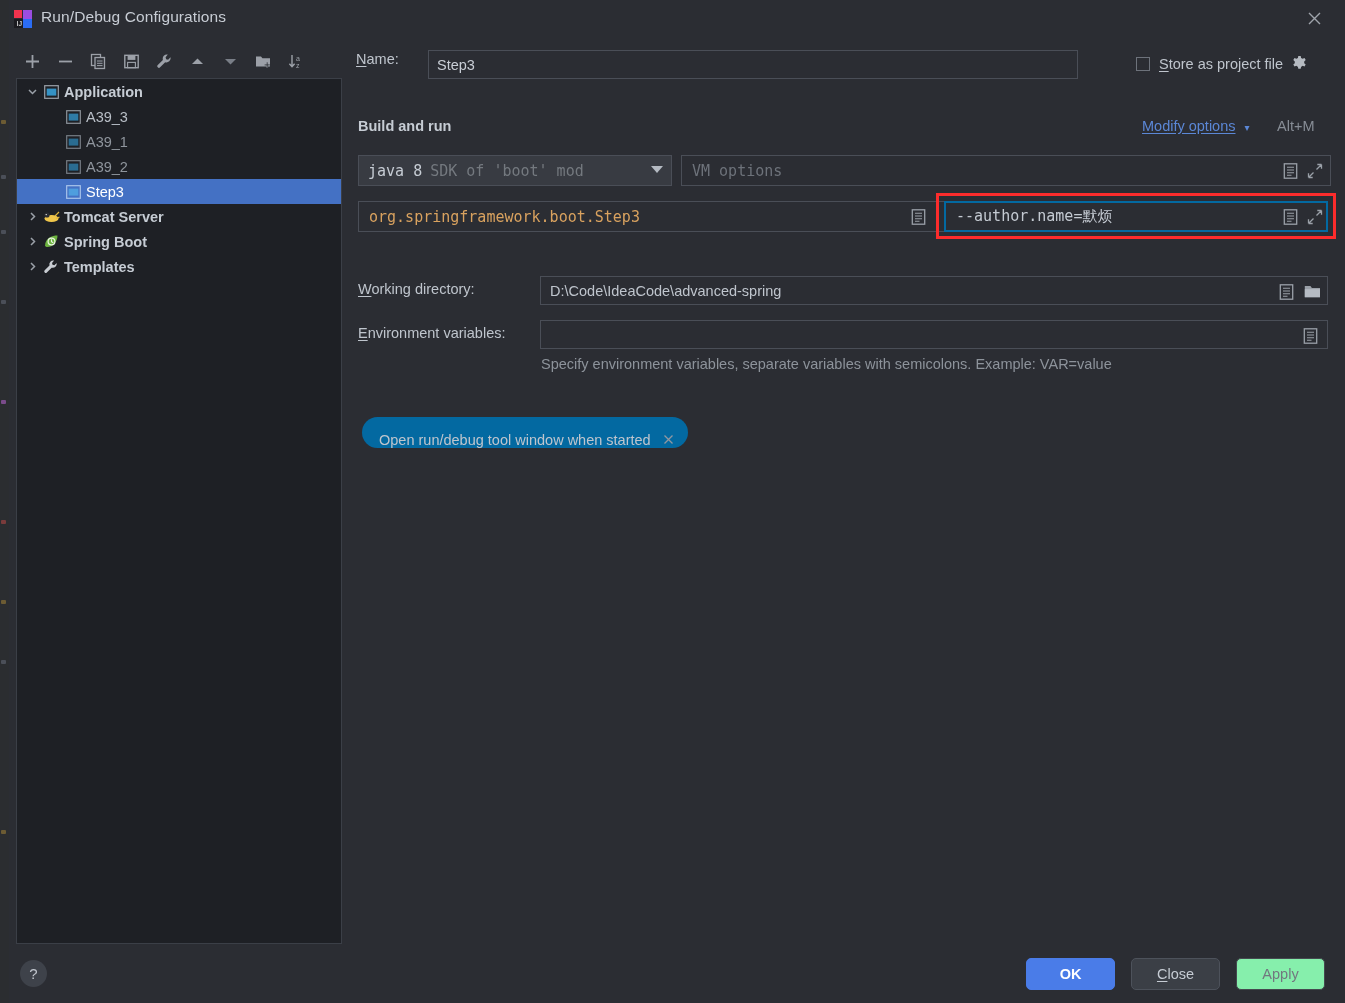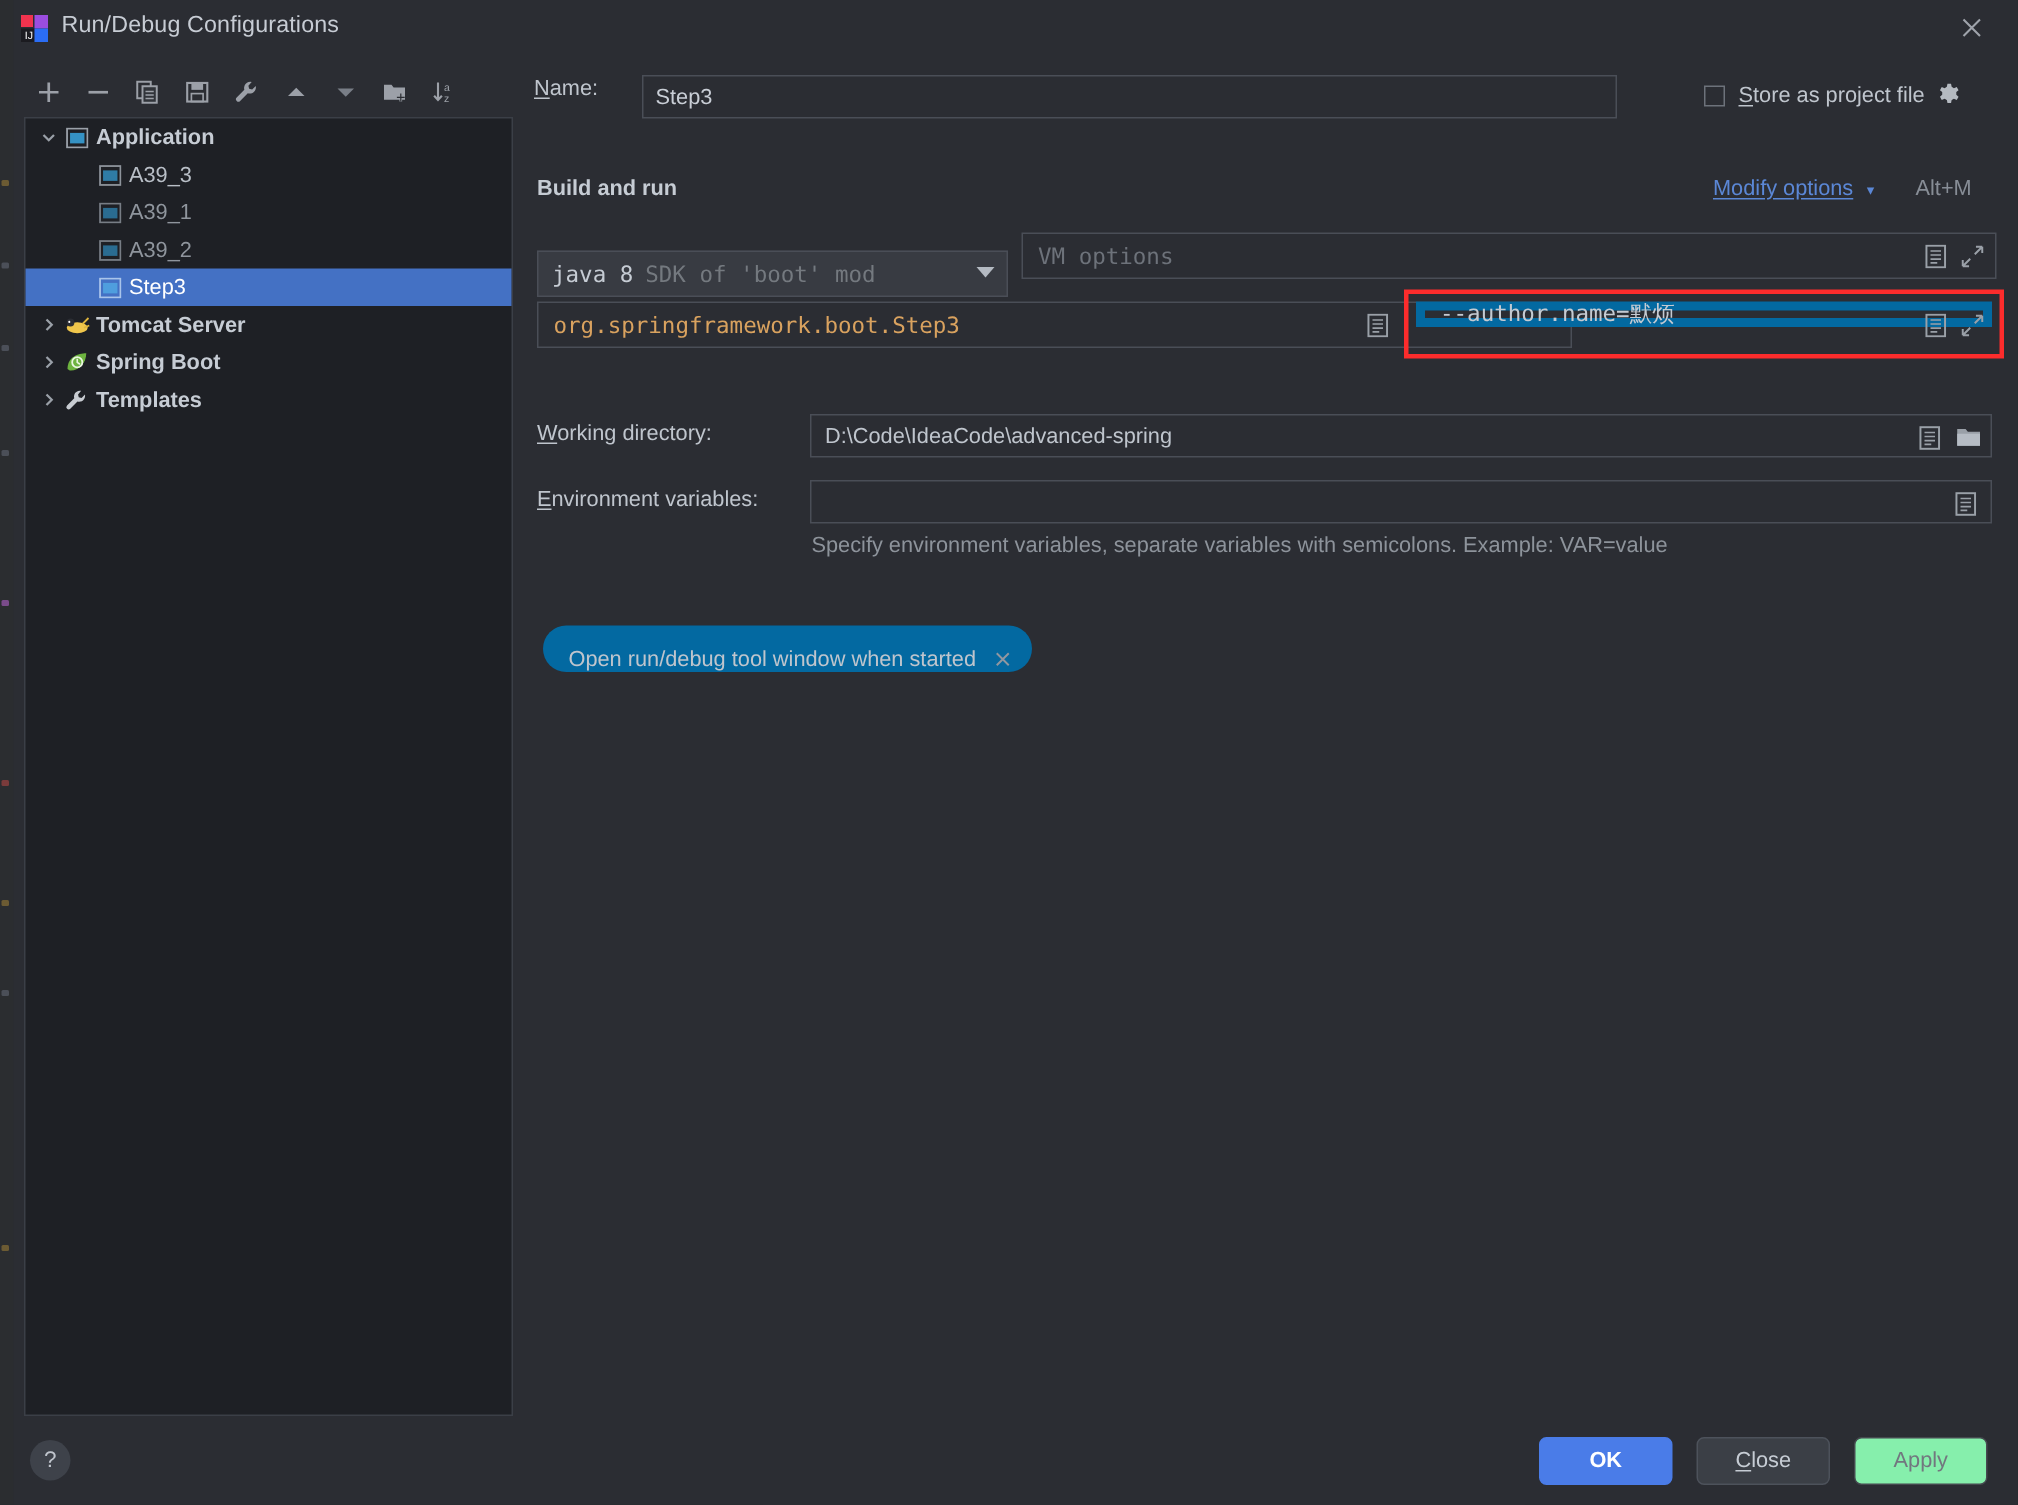--- a/index.html
+++ b/index.html
@@ -131,21 +131,21 @@
   }
   .modify-opts span.t { text-decoration: underline; text-underline-offset: 2px; }
   .modify-chev { margin-left: 5px; font-size: 10px; }
   .alt-m {
     position: absolute; left: 1277px; top: 118px;
     font-size: 14.5px; color: #878d96;
   }
 
   
   .jdk-box {
-    position: absolute; left: 358px; top: 167px;
+    position: absolute; left: 358px; top: 155px;
     width: 314px; height: 31px;
     background: #383b42;
     border: 1px solid #4a4e57;
     display: flex; align-items: center;
     padding: 0 6px 0 9px;
     cursor: pointer; overflow: hidden;
   }
   .mono {
     font-family: "DejaVu Sans Mono", "Liberation Mono", monospace;
   }
@@ -179,23 +179,23 @@
   }
   .mainclass-text { font-size: 15px; color: #d9a25f; }
 
   .args-wrap {
     position: absolute; left: 936px; top: 193px;
     width: 400px; height: 46px;
     border: 3px solid #fc2c2c;
   }
   .args-box {
     position: absolute; left: 944px; top: 201px;
-    width: 384px; height: 17px;
+    width: 384px; height: 31px;
     background: #2b2d33;
-    border: 6px solid #0369a1;
+    border: 2px solid #0369a1;
     display: flex; align-items: center;
     padding: 0 60px 0 10px;
     text-align: center;
   }
   .args-text { font-size: 15px; color: #c4cad2; }
 
   .field-ico {
     position: absolute; top: 6px;
     width: 20px; height: 19px;
     display: flex; align-items: center; justify-content: center;

